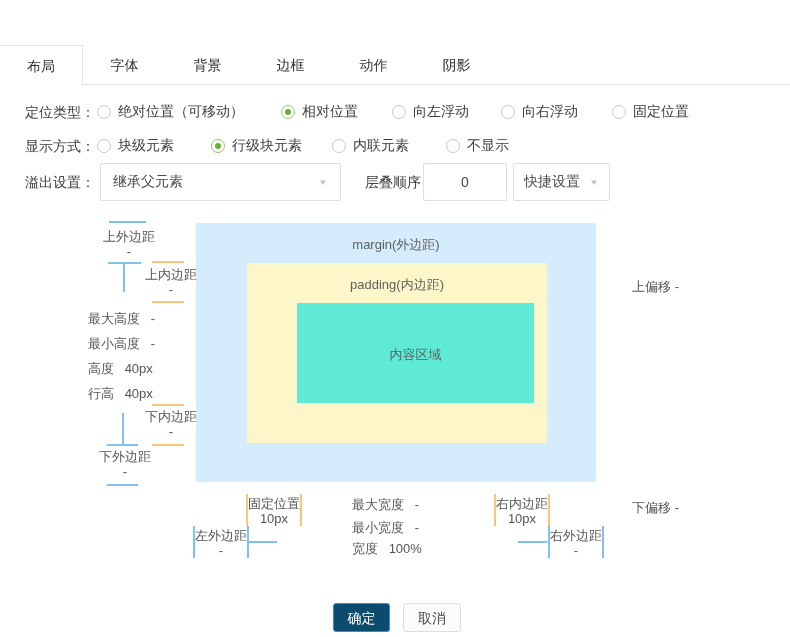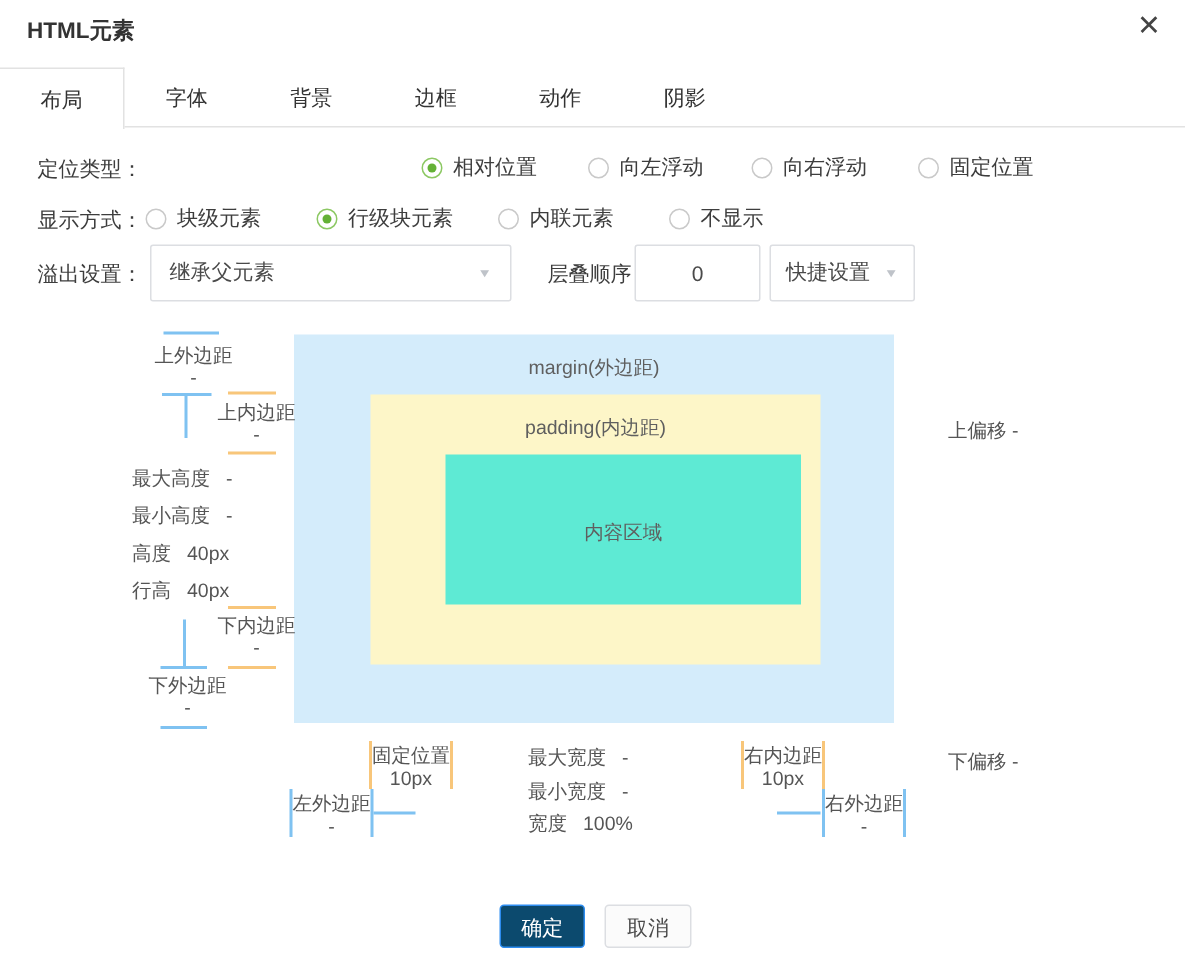--- a/index.html
+++ b/index.html
@@ -46,35 +46,35 @@
   
   .btn { position:absolute; top:603px; height:29px; border-radius:3px; font-size:14px; text-align:center; line-height:28px; cursor:pointer; }
   .btn-ok { left:333px; width:57px; background:#0c4a6e; color:#fff; border:1px solid #2d8cf0; }
   .btn-cancel { left:403px; width:58px; background:#fbfbfb; color:#4a4a4a; border:1px solid #dcdee2; }
 </style>
 </head>
 <body>
 
 <div id="dialog">
 
-  <div class="dlg-header">
-    <div class="dlg-title">HTML元素</div>
-    <div class="dlg-close">✕</div>
-  </div>
 
   <div class="tabbar">
     <div class="tab active">布局</div>
     <div class="tab">字体</div>
     <div class="tab">背景</div>
     <div class="tab">边框</div>
     <div class="tab">动作</div>
     <div class="tab">阴影</div>
   </div>
 
   <div class="field-label" style="top:104px">定位类型：</div>
+  <label class="radio-opt" style="left:97px;top:103px">
+    <span class="radio"></span>
+    <span>绝对位置（可移动）</span>
+  </label>
   <label class="radio-opt selected" style="left:281px;top:103px">
     <span class="radio"></span>
     <span>相对位置</span>
   </label>
   <label class="radio-opt" style="left:392px;top:103px">
     <span class="radio"></span>
     <span>向左浮动</span>
   </label>
   <label class="radio-opt" style="left:501px;top:103px">
     <span class="radio"></span>

